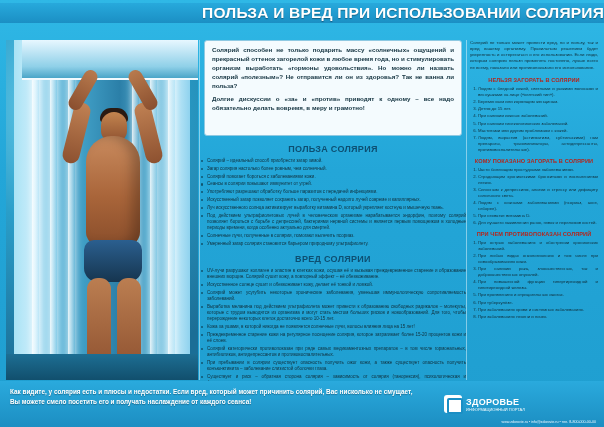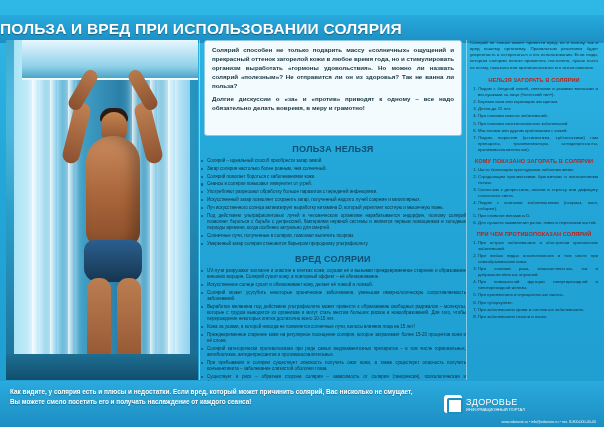--- a/index.html
+++ b/index.html
@@ -11,23 +11,23 @@
     overflow: hidden;
   }
   #poster {
     position: relative;
     width: 604px; height: 427px;
     background: linear-gradient(180deg,#2fb8e6 0%, #23a6d8 40%, #1f9ed0 100%);
     overflow: hidden;
   }
   
   .title-bar {
-    position: absolute; left: 0; top: 15px; width: 604px; height: 28px;
+    position: absolute; left: 0; top: 3px; width: 604px; height: 20px;
     background: linear-gradient(180deg,#27a9dc 0%, #1b8fc4 100%);
-    display: flex; align-items: center; justify-content: flex-start;
+    display: flex; align-items: center; justify-content: flex-end;
   }
   .title-bar .title {
     color: #ffffff;
     font-weight: bold;
     font-size: 15.5px;
     letter-spacing: 0.2px;
     text-align: center;
     text-shadow: 0 1px 1px rgba(0,0,0,0.35);
     white-space: nowrap;
   }
@@ -197,21 +197,21 @@
   .logo-mark {
     width: 18px; height: 18px; background: #ffffff; border-radius: 3px;
     position: relative; flex: none;
   }
   .logo-mark::before {
     content: ""; position: absolute; left: 3px; top: 3px;
     width: 12px; height: 12px;
     border: 2px solid #1b8ec4; border-radius: 2px;
   }
   .logo-text { color: #ffffff; }
-  .logo-name { font-weight: normal; font-size: 9px; letter-spacing: 0.3px; }
+  .logo-name { font-weight: bold; font-size: 9px; letter-spacing: 0.3px; }
   .logo-sub { font-size: 4px; opacity: 0.95; }
   .footer-contacts {
     position: absolute; right: 8px; bottom: 2px;
     font-size: 3.6px; color: #e9f7ff; text-align: right; line-height: 1.3;
   }
   .divider-v {
     position: absolute; top: 40px; width: 1px; height: 340px;
     background: rgba(255,255,255,0.45);
   }
   .dv1 { left: 199px; }
@@ -253,21 +253,21 @@
 
   <div class="divider-v dv1"></div>
   <div class="divider-v dv2"></div>
 
   <div class="intro">
     <p>Солярий способен не только подарить массу «солнечных» ощущений и прекрасный оттенок загорелой кожи в любое время года, но и стимулировать организм выработать «гормоны удовольствия». Но можно ли назвать солярий «полезным»? Не отправится ли он из здоровья? Так не ванна ли польза?</p>
     <p>Долгие дискуссии о «за» и «против» приводят к одному – все надо обязательно делать вовремя, в меру и грамотно!</p>
   </div>
 
   <div class="center-col">
-    <div class="sec-head">ПОЛЬЗА НЕЛЬЗЯ</div>
+    <div class="sec-head">ПОЛЬЗА СОЛЯРИЯ</div>
     <ul class="bullets">
       <li>Солярий – идеальный способ приобрести загар зимой.</li>
       <li>Загар солярия настолько более ровным, чем солнечный.</li>
       <li>Солярий помогает бороться с заболеваниями кожи.</li>
       <li>Сеансы в солярии повышают иммунитет от угрей.</li>
       <li>Употребляют разрешают обработку больше паразитов с передачей инфекциями.</li>
       <li>Искусственный загар позволяет сохранить загар, полученный надолго лучей совреме и капиллярных.</li>
       <li>Луч искусственного солнца активизирует выработку витамина D, который укрепляет костную и мышечную ткань.</li>
       <li>Под действием ультрафиолетовых лучей в человеческом организме нарабатывается эндорфин, поэтому солярий позволяет бороться с борьбе с депрессией, бактериями нервной системы и является первым помощником в холодные периоды времени, когда особенно актуально для смертей.</li>
       <li>Солнечные лучи, полученные в солярии, помогают вылечить псориаз.</li>

